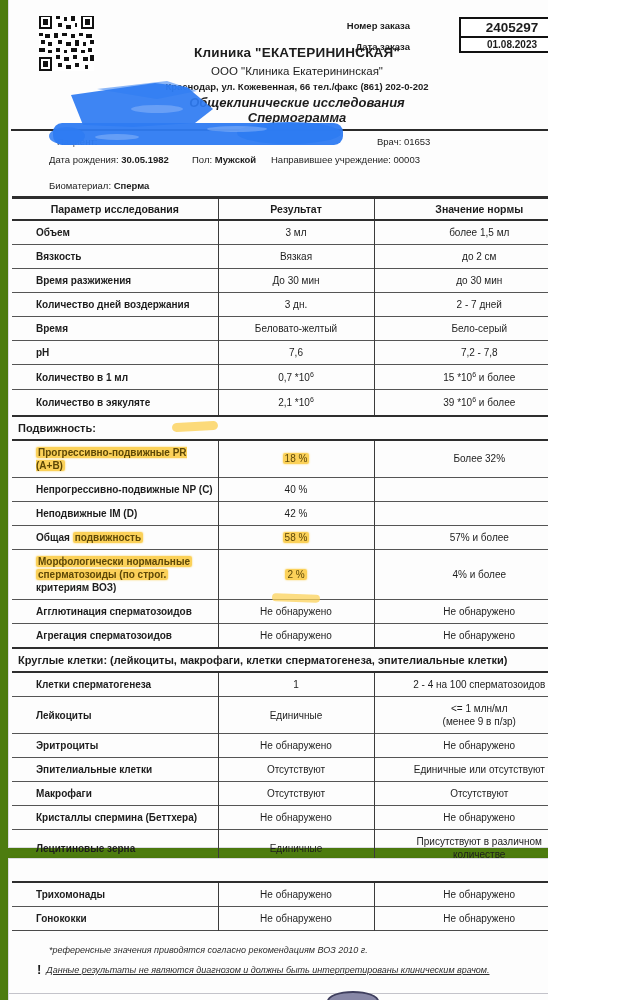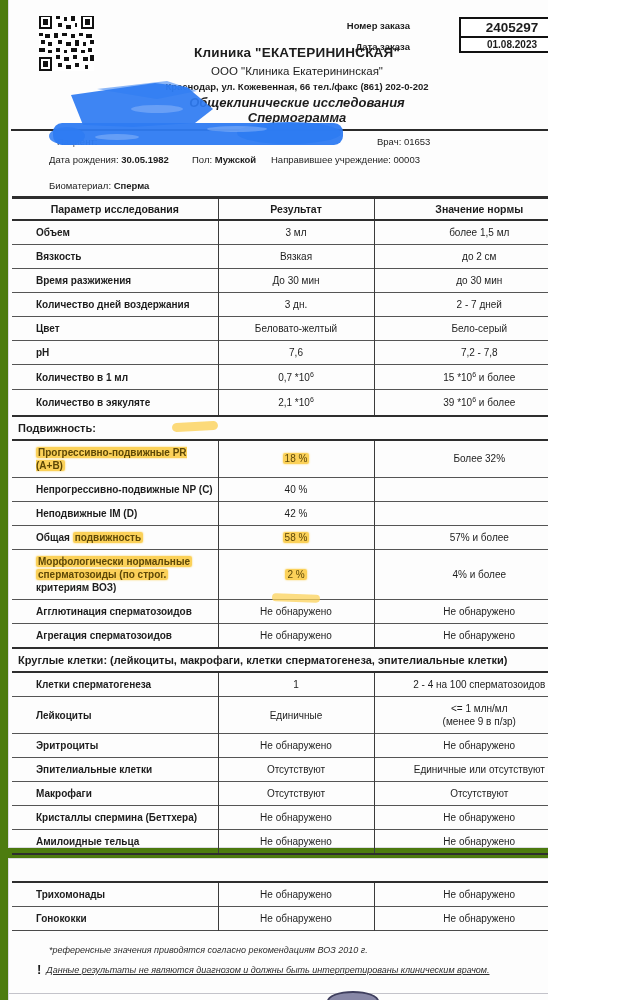--- a/index.html
+++ b/index.html
@@ -207,21 +207,21 @@
             <td class="param-cell"><span>Время разжижения</span></td>
             <td class="result-cell"><span>До 30 мин</span></td>
             <td class="norm-cell"><span>до 30 мин</span></td>
           </tr>
           <tr>
             <td class="param-cell"><span>Количество дней воздержания</span></td>
             <td class="result-cell"><span>3 дн.</span></td>
             <td class="norm-cell"><span>2 - 7 дней</span></td>
           </tr>
           <tr>
-            <td class="param-cell"><span>Цвет</span></td>
+            <td class="param-cell"><span>Время</span></td>
             <td class="result-cell"><span>Беловато-желтый</span></td>
             <td class="norm-cell"><span>Бело-серый</span></td>
           </tr>
           <tr>
             <td class="param-cell"><span>pH</span></td>
             <td class="result-cell"><span>7,6</span></td>
             <td class="norm-cell"><span>7,2 - 7,8</span></td>
           </tr>
           <tr>
             <td class="param-cell"><span>Количество в 1 мл</span></td>
@@ -296,20 +296,25 @@
           </tr>
           <tr>
             <td class="param-cell"><span>Макрофаги</span></td>
             <td class="result-cell"><span>Отсутствуют</span></td>
             <td class="norm-cell"><span>Отсутствуют</span></td>
           </tr>
           <tr>
             <td class="param-cell"><span>Кристаллы спермина (Беттхера)</span></td>
             <td class="result-cell"><span>Не обнаружено</span></td>
             <td class="norm-cell"><span>Не обнаружено</span></td>
+          </tr>
+          <tr>
+            <td class="param-cell"><span>Лецитиновые зерна</span></td>
+            <td class="result-cell"><span>Единичные</span></td>
+            <td class="norm-cell"><span>Присутствуют в различном</span><br><span>количестве</span></td>
           </tr>
           <tr>
             <td class="param-cell"><span>Амилоидные тельца</span></td>
             <td class="result-cell"><span>Не обнаружено</span></td>
             <td class="norm-cell"><span>Не обнаружено</span></td>
           </tr>
         </tbody>
     </table>
   </div>
 

